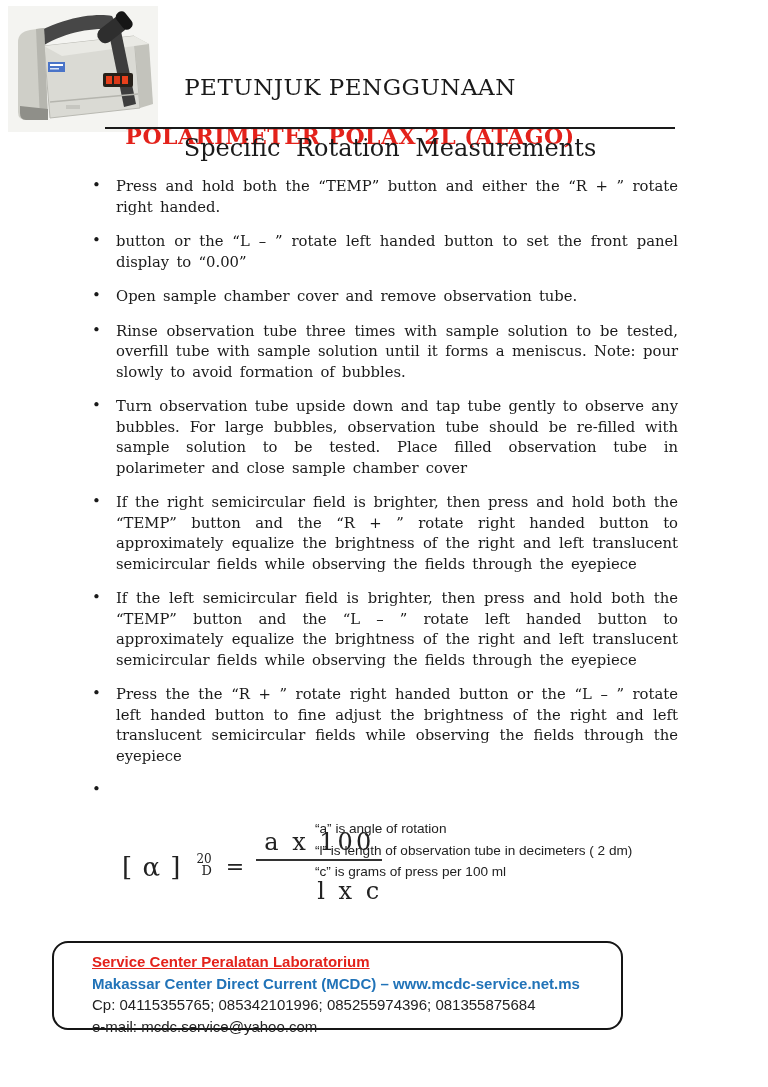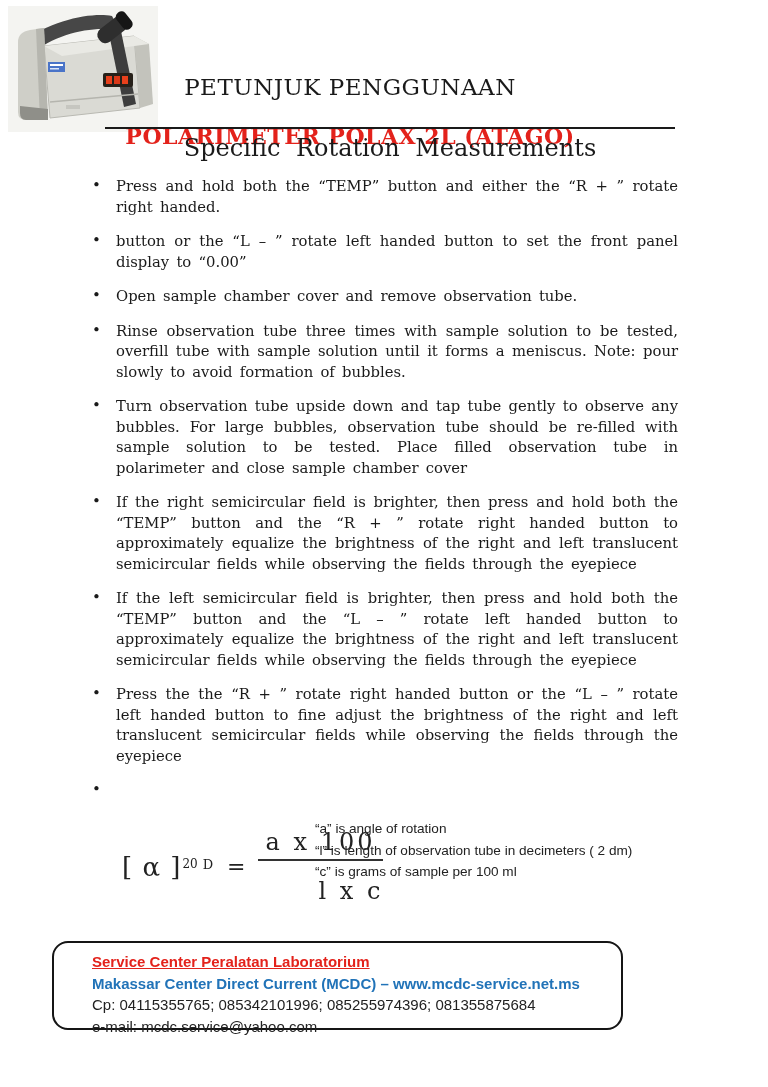--- a/index.html
+++ b/index.html
@@ -24,21 +24,21 @@
   .bullets { position:absolute; left:88px; top:176px; width:590px; list-style:none; }
   .bullets li {
     position:relative; padding-left:28px; margin-bottom:14px;
     font-size:14.8px; line-height:20.5px; text-align:justify; word-spacing:2.5px;
   }
   .bullets .dot { position:absolute; left:4px; top:-1px; font-size:15px; }
   
   .formula-row { position:absolute; left:112px; top:818px; width:566px; }
   .formula { position:absolute; left:10px; top:10px; display:flex; align-items:center; color:#222; }
   .f-lhs { font-size:26px; letter-spacing:1px; }
-  .f-scripts { display:inline-flex; font-size:12px; line-height:11px; vertical-align:middle; margin-left:1px; transform:translateY(-2px); }
+  .f-scripts { display:inline-flex; flex-direction:column; font-size:12px; line-height:11px; vertical-align:middle; margin-left:15px; transform:translateY(-2px); }
   .f-sup { font-size:12px; }
   .f-sub { font-size:13px; padding-left:5px; }
   .f-eq { font-size:22px; margin:0 12px 0 14px; }
   .frac { display:inline-block; text-align:right; font-size:24px; }
   .frac .num { padding:0 8px 3px; border-bottom:2px solid #333; letter-spacing:3px; }
   .frac .den { padding-top:16px; letter-spacing:3px; }
   .formula-notes {
     position:absolute; left:203px; top:0; width:350px;
     font-family:"Liberation Sans", sans-serif; font-size:13.6px; line-height:21.5px; color:#222;
   }
@@ -125,21 +125,21 @@
       </span>
       <span class="f-eq">=</span>
       <span class="frac">
         <span class="num" style="display:block">a x 100</span>
         <span class="den" style="display:block">l x c</span>
       </span>
     </div>
     <div class="formula-notes">
       <div>“a”  is  angle of rotation</div>
       <div>“l”  is  length of observation tube  in  decimeters   ( 2 dm)</div>
-      <div>“c”  is  grams of sample per  100 ml</div>
+      <div>“c”  is  grams of press per  100 ml</div>
     </div>
   </div>
 
   <div class="footer-box">
     <div class="footer-l1">Service Center Peralatan Laboratorium</div>
     <div class="footer-l2">Makassar Center Direct Current (MCDC) –  www.mcdc-service.net.ms</div>
     <div class="footer-l3">Cp: 04115355765; 085342101996; 085255974396; 081355875684</div>
     <div class="footer-l4">e-mail: mcdc.service@yahoo.com</div>
   </div>
 

